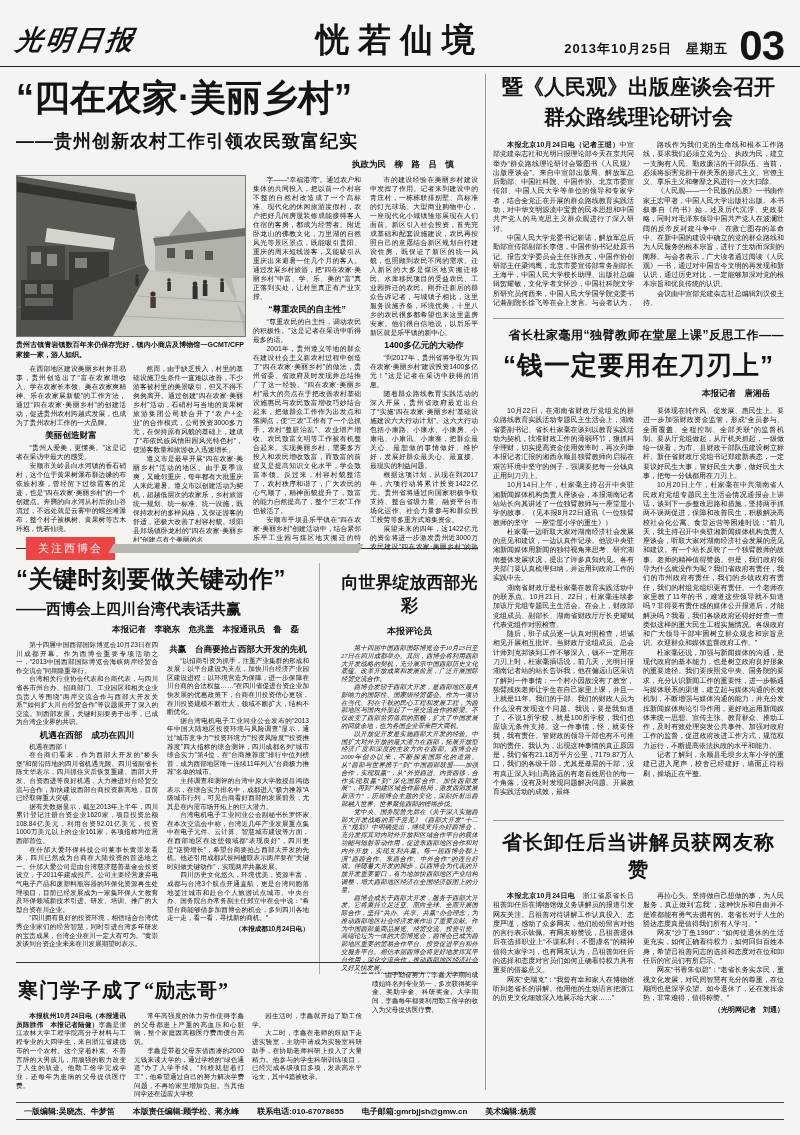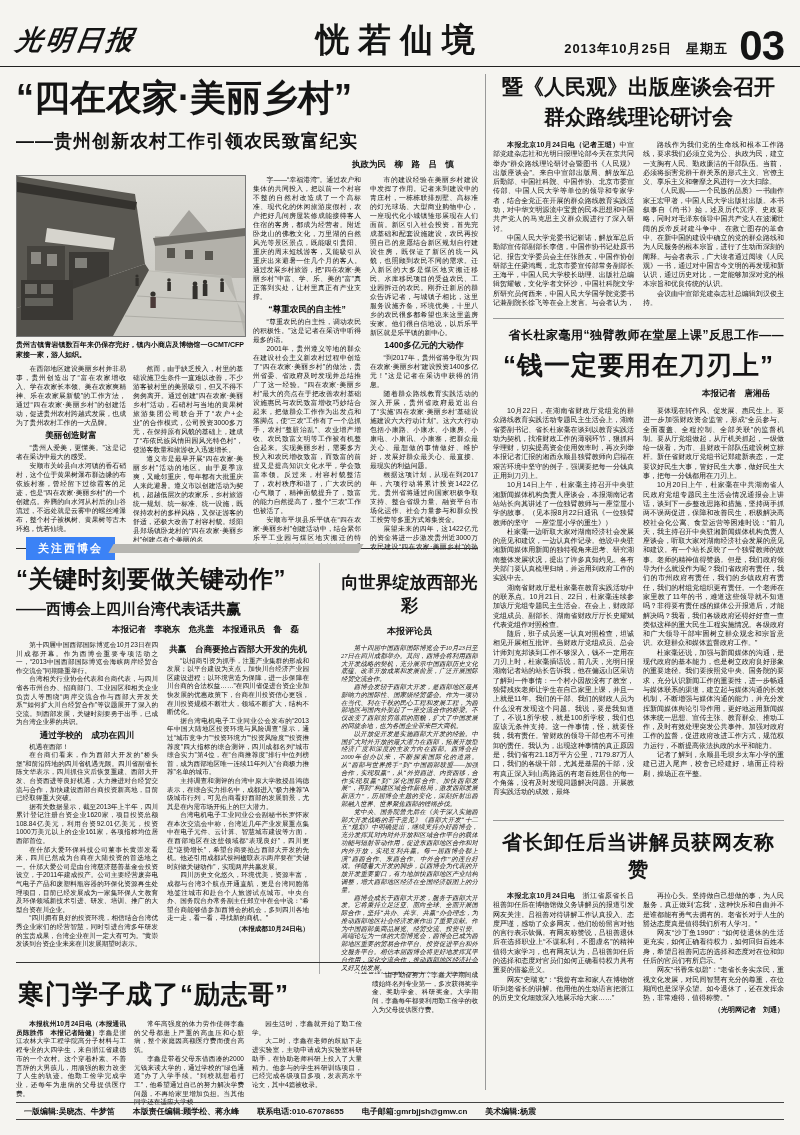--- a/index.html
+++ b/index.html
@@ -44,42 +44,42 @@
   .knife-hl{text-align:center;font-size:26px;font-weight:900;margin-top:4px;letter-spacing:1px;}
   .knife-by{text-align:right;margin:5px 14px 6px 0;}
   .knife-cols{gap:9px;}
   .knife-cols .col{width:141px;height:404px;font-size:7px;line-height:9.3px;}
   .gov-hl{text-align:center;font-size:20px;font-weight:900;margin:4px 0 8px 0;letter-spacing:1px;}
   .gov-cols{gap:9px;}
   .gov-cols .col{width:141px;height:206px;font-size:7px;line-height:9.3px;}
   
   .expo{position:absolute;left:16px;top:548px;width:462px;height:410px;border-top:1px solid #333;}
   .expo-label{position:absolute;left:10px;top:-12px;display:flex;align-items:center;}
-  .expo-label .tag{background:#3b82f6;color:#fff;font-size:11px;font-weight:bold;
+  .expo-label .tag{background:#ef4444;color:#fff;font-size:11px;font-weight:normal;
                    padding:4px 12px;letter-spacing:2px;}
   .expo-label .tail{width:250px;height:9px;background:#b6b5b0;transform:skewX(-30deg);margin-left:-4px;}
   .expo-inner{display:flex;margin-top:14px;}
   .expo-left{width:293px;flex:none;}
   .expo-hl{font-size:24px;font-weight:900;letter-spacing:0.5px;white-space:nowrap;}
   .expo-sub{font-size:15px;font-weight:bold;margin-top:5px;}
   .expo-by{text-align:right;margin:5px 10px 5px 0;}
   .expo-cols{gap:9px;}
   .expo-cols .col{width:142px;height:312px;font-size:6.6px;line-height:8.6px;}
   .commentary{width:158px;margin-left:10px;padding-left:21px;border-left:1px solid #aaa;}
   .comm-hl{text-align:center;font-size:17px;font-weight:900;margin-top:8px;
            font-family:"Liberation Serif","DejaVu Serif",serif;}
   .comm-by{text-align:center;font-size:9px;font-weight:bold;margin:8px 0 6px 0;
            font-family:"Liberation Serif","DejaVu Serif",serif;}
   .comm-col{height:330px;font-size:6.4px;line-height:7.8px;
             font-family:"Liberation Serif","DejaVu Serif",serif;font-style:italic;}
   
   .lizhi{position:absolute;left:16px;top:962px;width:462px;height:134px;border-top:1px solid #333;}
   .lz-inner{display:flex;margin-top:8px;}
   .lz-left{width:348px;flex:none;}
-  .lz-hl{font-size:26px;font-weight:900;letter-spacing:1px;margin:6px 0 8px 2px;}
+  .lz-hl{font-size:20px;font-weight:900;letter-spacing:1px;margin:6px 0 8px 2px;font-family:Liberation Serif, serif;}
   .lz-cols{gap:8px;}
   .lz-cols .col{width:110px;height:88px;font-size:6.6px;line-height:8.7px;}
   .lz-col4{width:106px;height:126px;margin-left:8px;font-size:6.6px;line-height:8.7px;}
   
   .footer{position:absolute;left:16px;top:1102px;width:768px;height:18px;
           border-top:1px solid #444;border-bottom:1px solid #444;
           display:flex;align-items:center;gap:18px;font-size:8px;font-weight:bold;padding:0 8px;box-sizing:border-box;}
 </style>
 </head>
 <body>
@@ -248,21 +248,21 @@
     </div>
     <div class="expo-inner">
       <div class="expo-left">
         <div class="expo-hl">“关键时刻要做关键动作”</div>
         <div class="expo-sub">——西博会上四川台湾代表话共赢</div>
         <div class="byline expo-by">本报记者　李晓东　危兆盖　本报通讯员　鲁　磊</div>
         <div class="cols expo-cols">
           <div class="col">
               <p class="para">第十四届中国西部国际博览会10月23日在四川成都开幕。作为西博会重要专项活动之一，“2013中国西部国际博览会海峡两岸经贸合作交流会”同期隆重举行。</p>
               <p class="para">台湾相关行业协会代表和台商代表，与四川省各市州台办、招商部门、工业园区和相关企业负责人等围绕“两岸交流合作与西部大开发关系”“如何扩大川台经贸合作”等议题展开了深入的交流。到西部发展，关键时刻要勇于出手，已成为台湾企业界的共识。</p>
-              <div class="subhead">通过学校的　成功在四川</div>
+              <div class="subhead">机遇在西部　成功在四川</div>
               <p class="para">机遇在西部！</p>
               <p class="para">在台商们看来，作为西部大开发的“桥头堡”和前沿阵地的四川省机遇无限。四川省副省长陈文华表示，四川抓住灾后恢复重建、西部大开发、台资西进等良好机遇，大力推进对台经贸交流与合作，加快建设西部台商投资新高地，目前已经取得重大突破。</p>
               <p class="para">据有关数据显示，截至2013年上半年，四川累计登记注册台资企业1620家，项目投资总额108.84亿美元，利用台资92.01亿美元，投资1000万美元以上的企业161家，各项指标均位居西部首位。</p>
               <p class="para">在什邡大爱环保科技公司董事长黄崇发看来，四川已然成为台商在大陆投资的首选地之一。什邡大爱公司是由台湾慈济慈善基金会投资设立，于2011年建成投产。公司主要经营废弃电气电子产品和废塑料瓶容器的环保化资源再生处理项目，目前已经发展成为一家集环保人文教育及环保领域新技术引进、研发、培训、推广的大型台资在川企业。</p>
               <p class="para">“四川拥有良好的投资环境，相信结合台湾优秀企业家们的经营智慧，同时引进台湾多年研发的宝贵成果，台湾企业在川一定大有可为。”黄崇发谈到台资企业未来在川发展期望时表示。</p>
             </div>
           <div class="col">
               <div class="subhead">共赢　台商要抢占西部大开发的先机</div>
               <p class="para">“以招商引资为抓手，注重产业集群的形成和发展；以平台建设为支点，加快川台经济产业园区建设进程；以环境营造为保障，进一步保障在川台商的合法权益……”在四川省促进台资企业加快发展的优惠政策下，台商在川投资信心更强，在川投资规模不断壮大，领域不断扩大，结构不断优化。</p>
               <p class="para">据台湾电机电子工业同业公会发布的“2013年中国大陆地区投资环境与风险调查”显示，通过“城市竞争力”“投资环境力”“投资风险度”“投资推荐度”四大指标的综合测评，四川成都名列“城市综合实力”第4位，在“台商推荐度”排行中位列榜首，成为西部地区唯一连续11年列入“台商极力推荐”名单的城市。</p>

